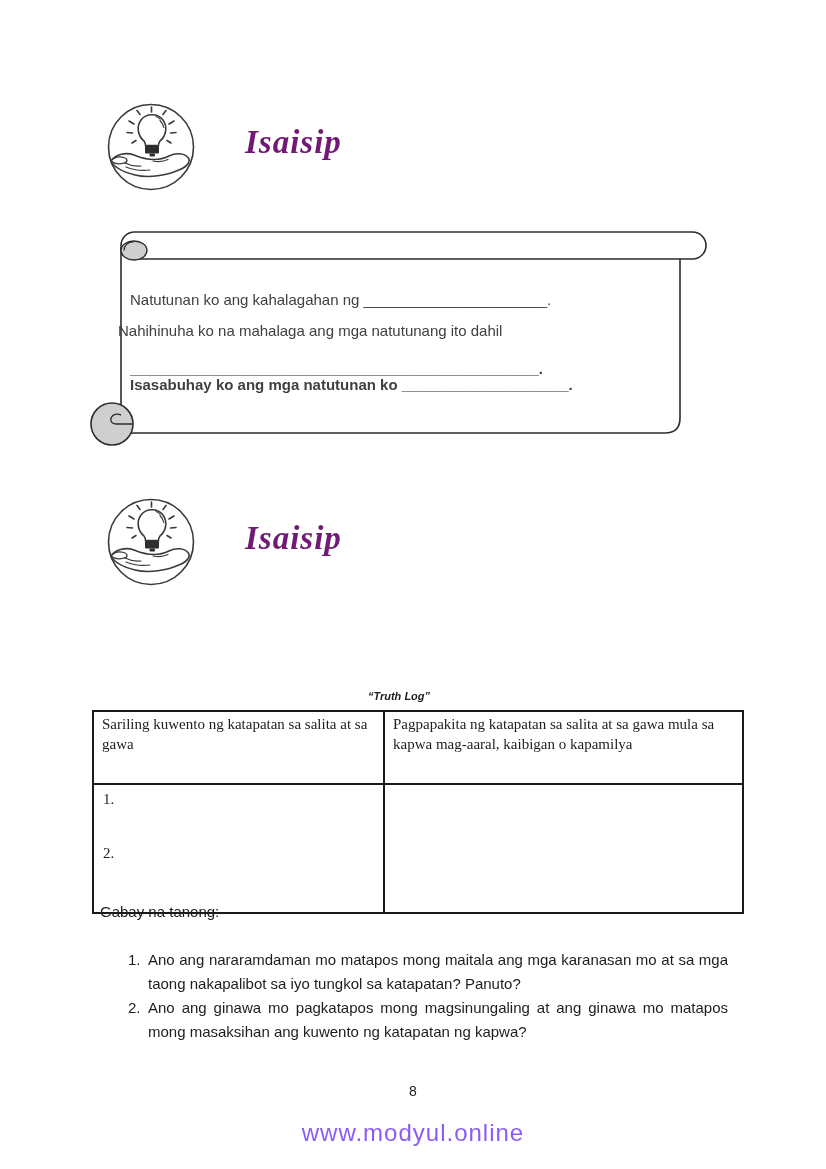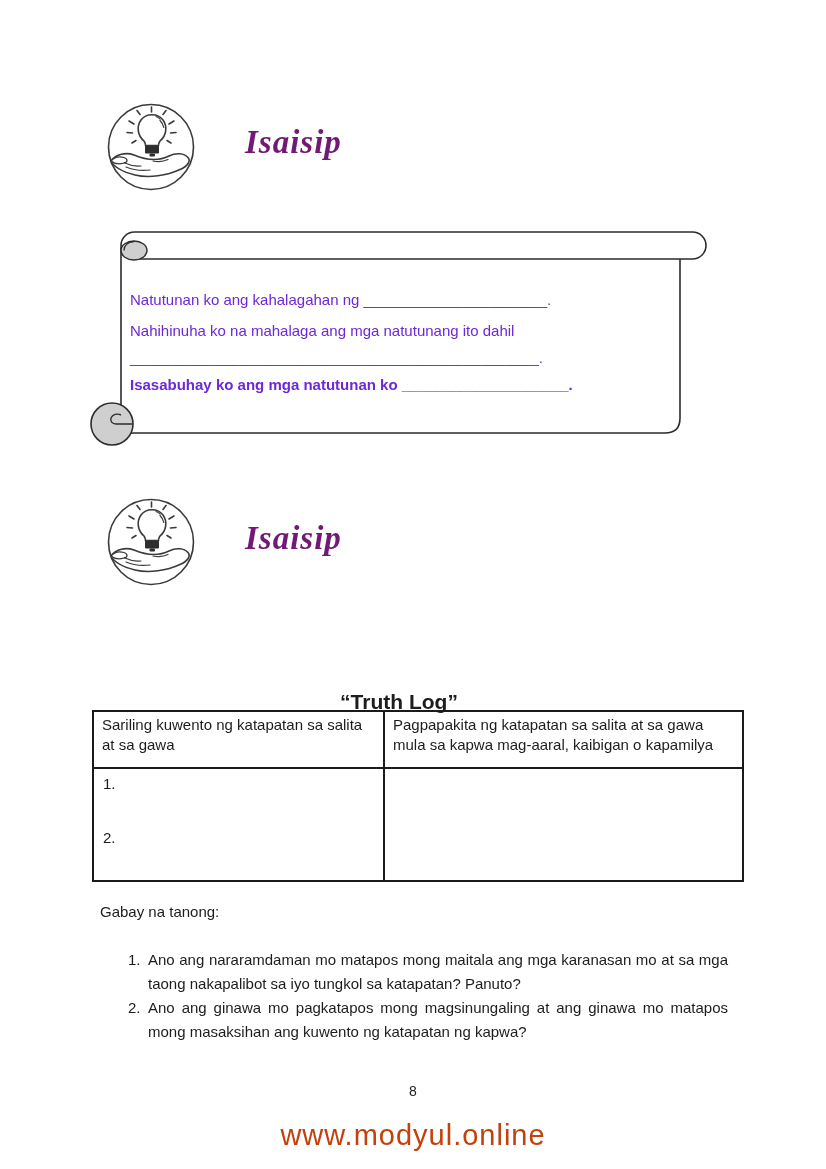--- a/index.html
+++ b/index.html
@@ -18,49 +18,51 @@
     font-style:italic;
     font-weight:bold;
     font-size:33px;
     color:#701a75;
     letter-spacing:1px;
   }
 
   .scroll-line {
     font-size:15px;
     white-space:nowrap;
-    color:#6d28d9;
+    color:#404040;
   }
 
   .panuto {
     width:628px;
     font-size:15px;
     line-height:22.4px;
     text-align:justify;
   }
   .panuto .bold { font-weight:bold; }
 
   .truthlog-title {
     width:614px;
     text-align:center;
-    font-size:21px;
+    font-size:11px;
     font-weight:bold;
+    font-style:italic;
   }
 
   table.truthlog {
     border-collapse:collapse;
     table-layout:fixed;
     width:614px;
   }
   table.truthlog td {
     border:2px solid #1a1a1a;
     vertical-align:top;
-    padding:3px 8px 0 8px;
+    padding:3px 8px 16px 8px;
     font-size:15px;
     line-height:19.5px;
+    font-family:Liberation Serif, serif;
   }
   td.col-left  { width:273px; }
   td.col-right { width:341px; }
   tr.head-row td { height:52px; }
   tr.body-row td { height:108px; }
   .num-item-1 { margin:2px 0 0 1px; }
   .num-item-2 { margin:34px 0 0 1px; }
 
   .gabay-heading { font-size:15px; }
 
@@ -68,21 +70,21 @@
   .q-row { display:flex; line-height:23.5px; font-size:15px; }
   .q-num { flex:0 0 20px; margin-left:28px; }
   .q-text { flex:1; text-align:justify; }
 
   .page-number {
     width:826px; text-align:center;
     font-size:14px; color:#1d1d1d;
   }
   .watermark {
     width:826px; text-align:center;
-    font-size:29px; color:#c2410c;
+    font-size:24px; color:#8b5cf6;
     letter-spacing:1px;
   }
   svg { display:block; }
 </style>
 </head>
 <body>
 
 <div class="page">
 
   <div class="abs" style="left:106px; top:101px;">
@@ -124,22 +126,22 @@
       <path d="M44,196 L28,196 C24,196 22,193 23,190 C24.5,186.5 29,185 33,187" fill="none" stroke-width="1.4"></path>
 
       <rect x="33" y="4" width="585" height="27" rx="13.5" fill="#ffffff"></rect>
 
       <ellipse cx="46" cy="22.5" rx="13" ry="9.5" fill="#cfcfcf" stroke-width="1.4"></ellipse>
       <path d="M46,13.5 C40,14 36,17.5 36,22.5" fill="none" stroke-width="1.3"></path>
     </svg>
   </div>
 
   <div class="abs scroll-line" style="left:130px; top:291px;">Natutunan ko ang kahalagahan ng ______________________.</div>
-  <div class="abs scroll-line" style="left:130px; top:322px;">Nahihinuha ko na mahalaga ang mga natutunang ito dahil</div>
-  <div class="abs scroll-line" style="left:130px; top:349px;">_________________________________________________.</div>
+  <div class="abs scroll-line" style="left:118px; top:322px;">Nahihinuha ko na mahalaga ang mga natutunang ito dahil</div>
+  <div class="abs scroll-line" style="left:130px; top:360px;font-weight:bold;">_________________________________________________.</div>
   <div class="abs scroll-line" style="left:130px; top:376px;font-weight:bold;">Isasabuhay ko ang mga natutunan ko ____________________.</div>
 
   <div class="abs" style="left:106px; top:496px;">
     <svg width="90" height="92" viewBox="0 0 90 92" fill="none" stroke="#3a3a3a" stroke-width="1.6" stroke-linecap="round">
       <circle cx="45" cy="46" r="42.5" fill="#ffffff"></circle>
       <path d="M45.5,6 L45.5,11"></path>
         <path d="M31,9.5 L34,13.5"></path>
         <path d="M60,9.5 L57,13.5"></path>
       <path d="M23,20 L28,23"></path>
         <path d="M68,20 L63,23"></path>

